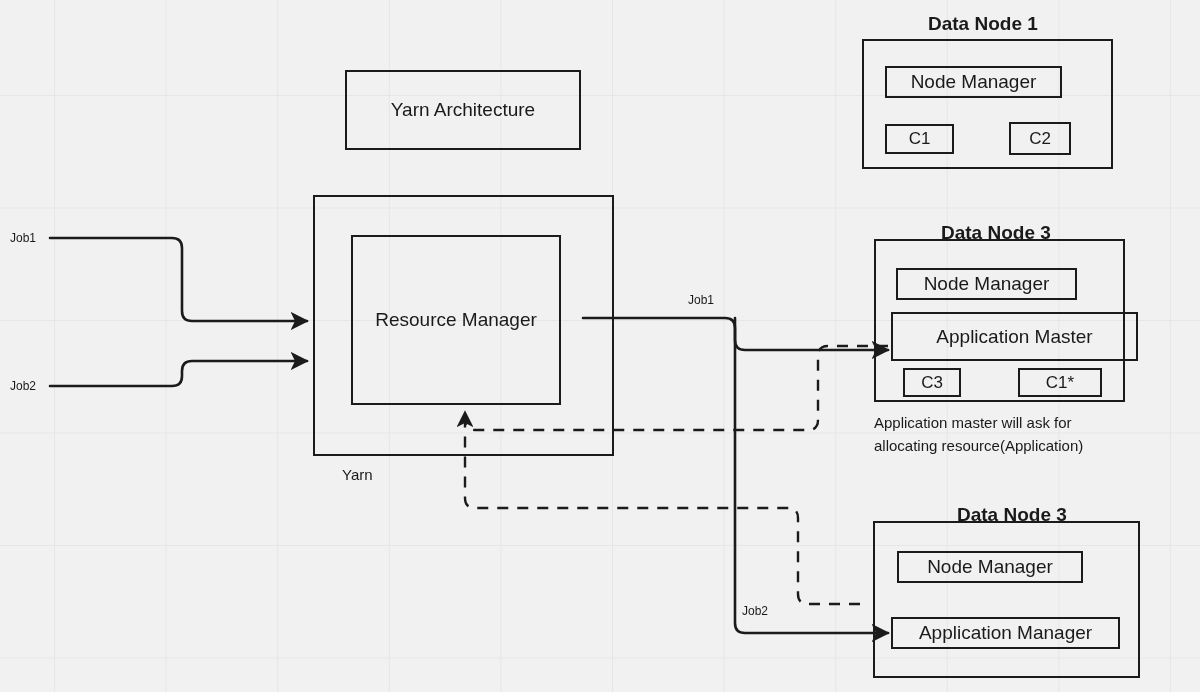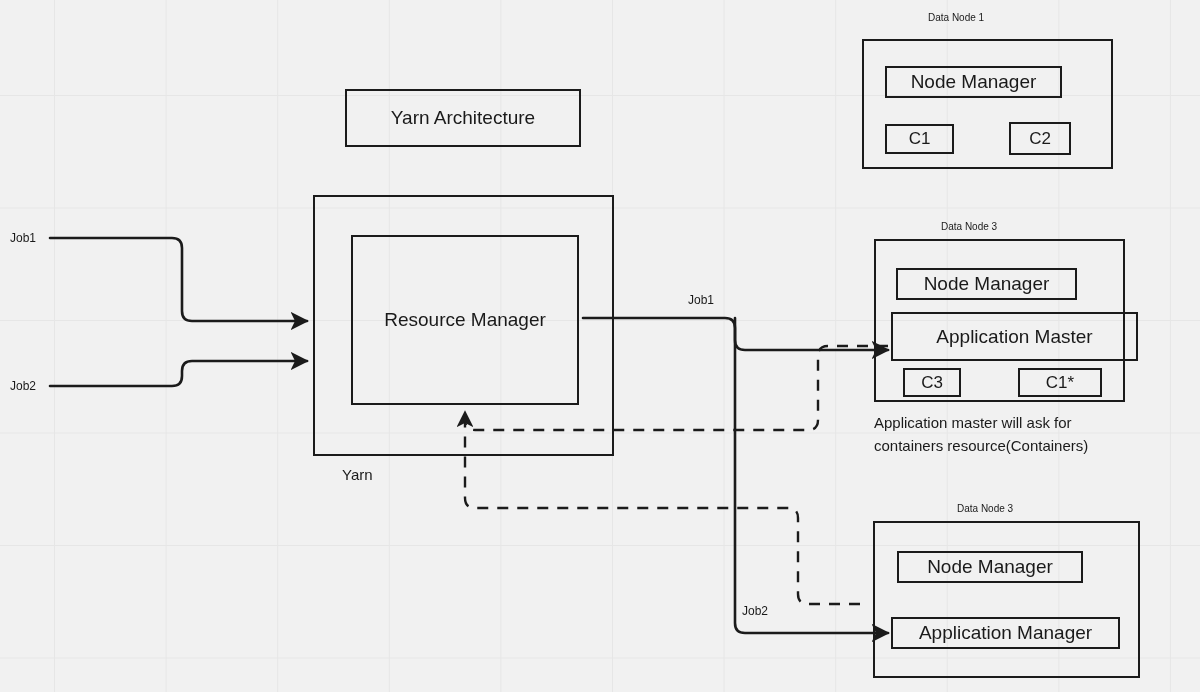--- a/index.html
+++ b/index.html
@@ -41,21 +41,21 @@
   .plain-label {
     position: absolute;
     white-space: pre;
     line-height: 1.35;
   }
   .t-title    { font-size: 19px; }
   .t-rm       { font-size: 19px; }
   .t-nm       { font-size: 19px; }
   .t-am       { font-size: 19px; }
   .t-c        { font-size: 17px; }
-  .t-dn       { font-size: 10px; }
+  .t-dn       { font-size: 19px; font-weight: bold; }
   .t-small    { font-size: 15px; }
   .t-edge     { font-size: 12px; }
 </style>
 </head>
 <body>
 
 <div id="canvas">
 
   <svg id="svg-layer" viewBox="0 0 1200 692" xmlns="http://www.w3.org/2000/svg">
     <defs>
@@ -73,28 +73,28 @@
 
     <path d="M 583 318 L 725 318 Q 735 318 735 328 L 735 340 Q 735 350 745 350 L 888 350" fill="none" stroke="#1b1b1b" stroke-width="2.6" stroke-linecap="round" stroke-linejoin="round" marker-end="url(#arrow)"></path>
 
     <path d="M 735 318 L 735 623 Q 735 633 745 633 L 888 633" fill="none" stroke="#1b1b1b" stroke-width="2.6" stroke-linecap="round" stroke-linejoin="round" marker-end="url(#arrow)"></path>
 
     <path d="M 888 346 L 828 346 Q 818 346 818 356 L 818 420 Q 818 430 808 430 L 475 430 Q 465 430 465 420 L 465 412" fill="none" stroke="#1b1b1b" stroke-width="2.4" stroke-dasharray="11 9" stroke-linecap="butt" stroke-linejoin="round" marker-end="url(#arrow-dash)"></path>
 
     <path d="M 860 604 L 808 604 Q 798 604 798 594 L 798 518 Q 798 508 788 508 L 475 508 Q 465 508 465 498 L 465 412" fill="none" stroke="#1b1b1b" stroke-width="2.4" stroke-dasharray="11 9" stroke-linecap="butt" stroke-linejoin="round"></path>
   </svg>
 
-  <div class="node t-title" style="left:345px; top:70px; width:236px; height:58px;margin-top:19px;">
+  <div class="node t-title" style="left:345px; top:70px; width:236px; height:80px;">
     <span>Yarn Architecture</span>
   </div>
 
   <div class="node" style="left:313px; top:195px; width:301px; height:261px;"></div>
   <div class="plain-label t-small" style="left:313px; top:465px;margin-left:29px;">Yarn</div>
 
-  <div class="node t-rm" style="left:351px; top:235px; width:228px; height:170px;">
+  <div class="node t-rm" style="left:351px; top:235px; width:210px; height:170px;">
     <span>Resource Manager</span>
   </div>
 
   <div class="plain-label t-edge" style="left:10px; top:230px;">Job1</div>
   <div class="plain-label t-edge" style="left:10px; top:378px;">Job2</div>
 
   <div class="plain-label t-edge" style="left:688px; top:292px;">Job1</div>
   <div class="plain-label t-edge" style="left:742px; top:603px;">Job2</div>
 
   <div class="plain-label t-dn" style="left:928px; top:11px;">Data Node 1</div>
@@ -117,21 +117,21 @@
   <div class="node t-am" style="left:891px; top:312px; width:247px; height:49px;">
     <span>Application Master</span>
   </div>
   <div class="node t-c" style="left:903px; top:368px; width:58px; height:29px;">
     <span>C3</span>
   </div>
   <div class="node t-c" style="left:1018px; top:368px; width:84px; height:29px;">
     <span>C1*</span>
   </div>
   <div class="plain-label t-small" style="left:874px; top:413px;">Application master will ask for</div>
-  <div class="plain-label t-small" style="left:874px; top:436px;">containers resource(Containers)</div>
+  <div class="plain-label t-small" style="left:874px; top:436px;">allocating resource(Application)</div>
 
   <div class="plain-label t-dn" style="left:957px; top:502px;">Data Node 3</div>
   <div class="node" style="left:873px; top:521px; width:267px; height:157px;"></div>
   <div class="node t-nm" style="left:897px; top:551px; width:186px; height:32px;">
     <span>Node Manager</span>
   </div>
   <div class="node t-am" style="left:891px; top:617px; width:229px; height:32px;">
     <span>Application Manager</span>
   </div>
 

